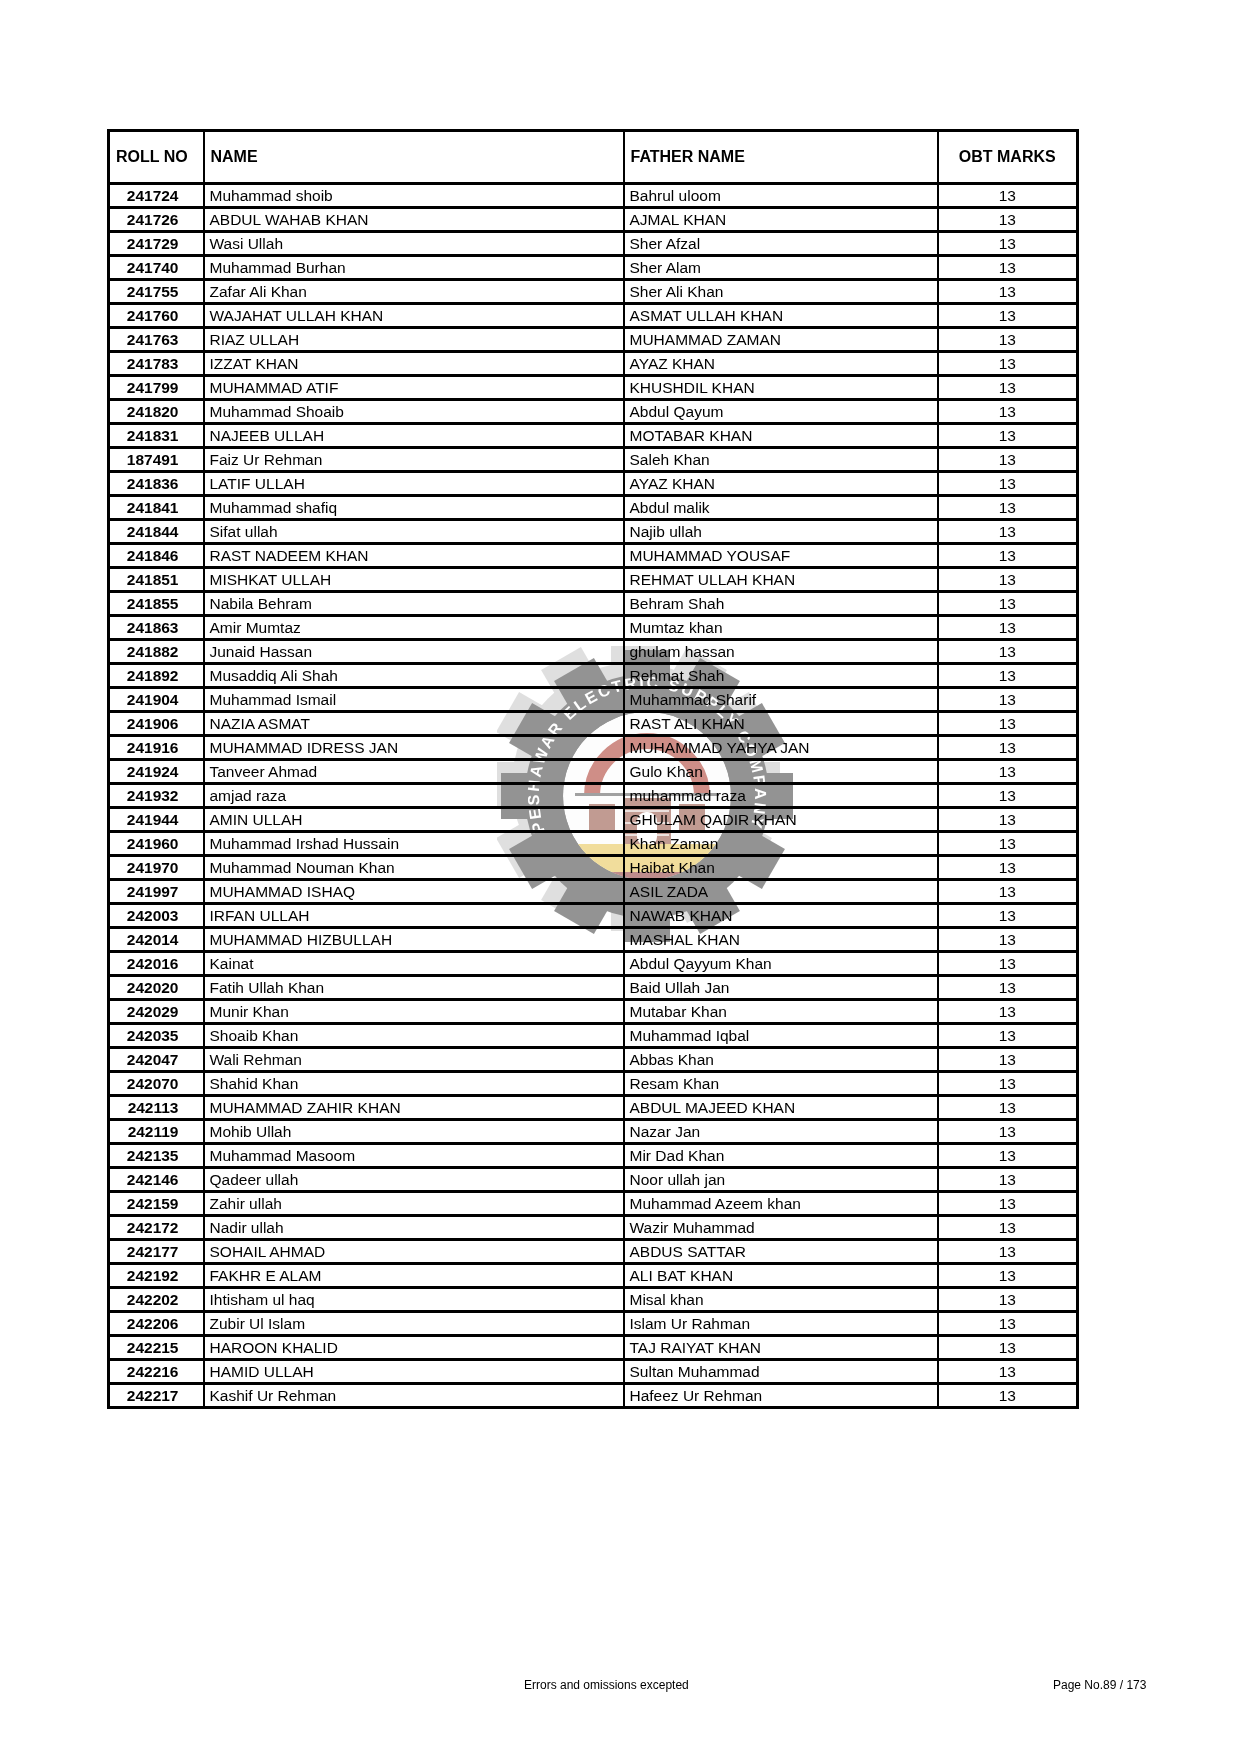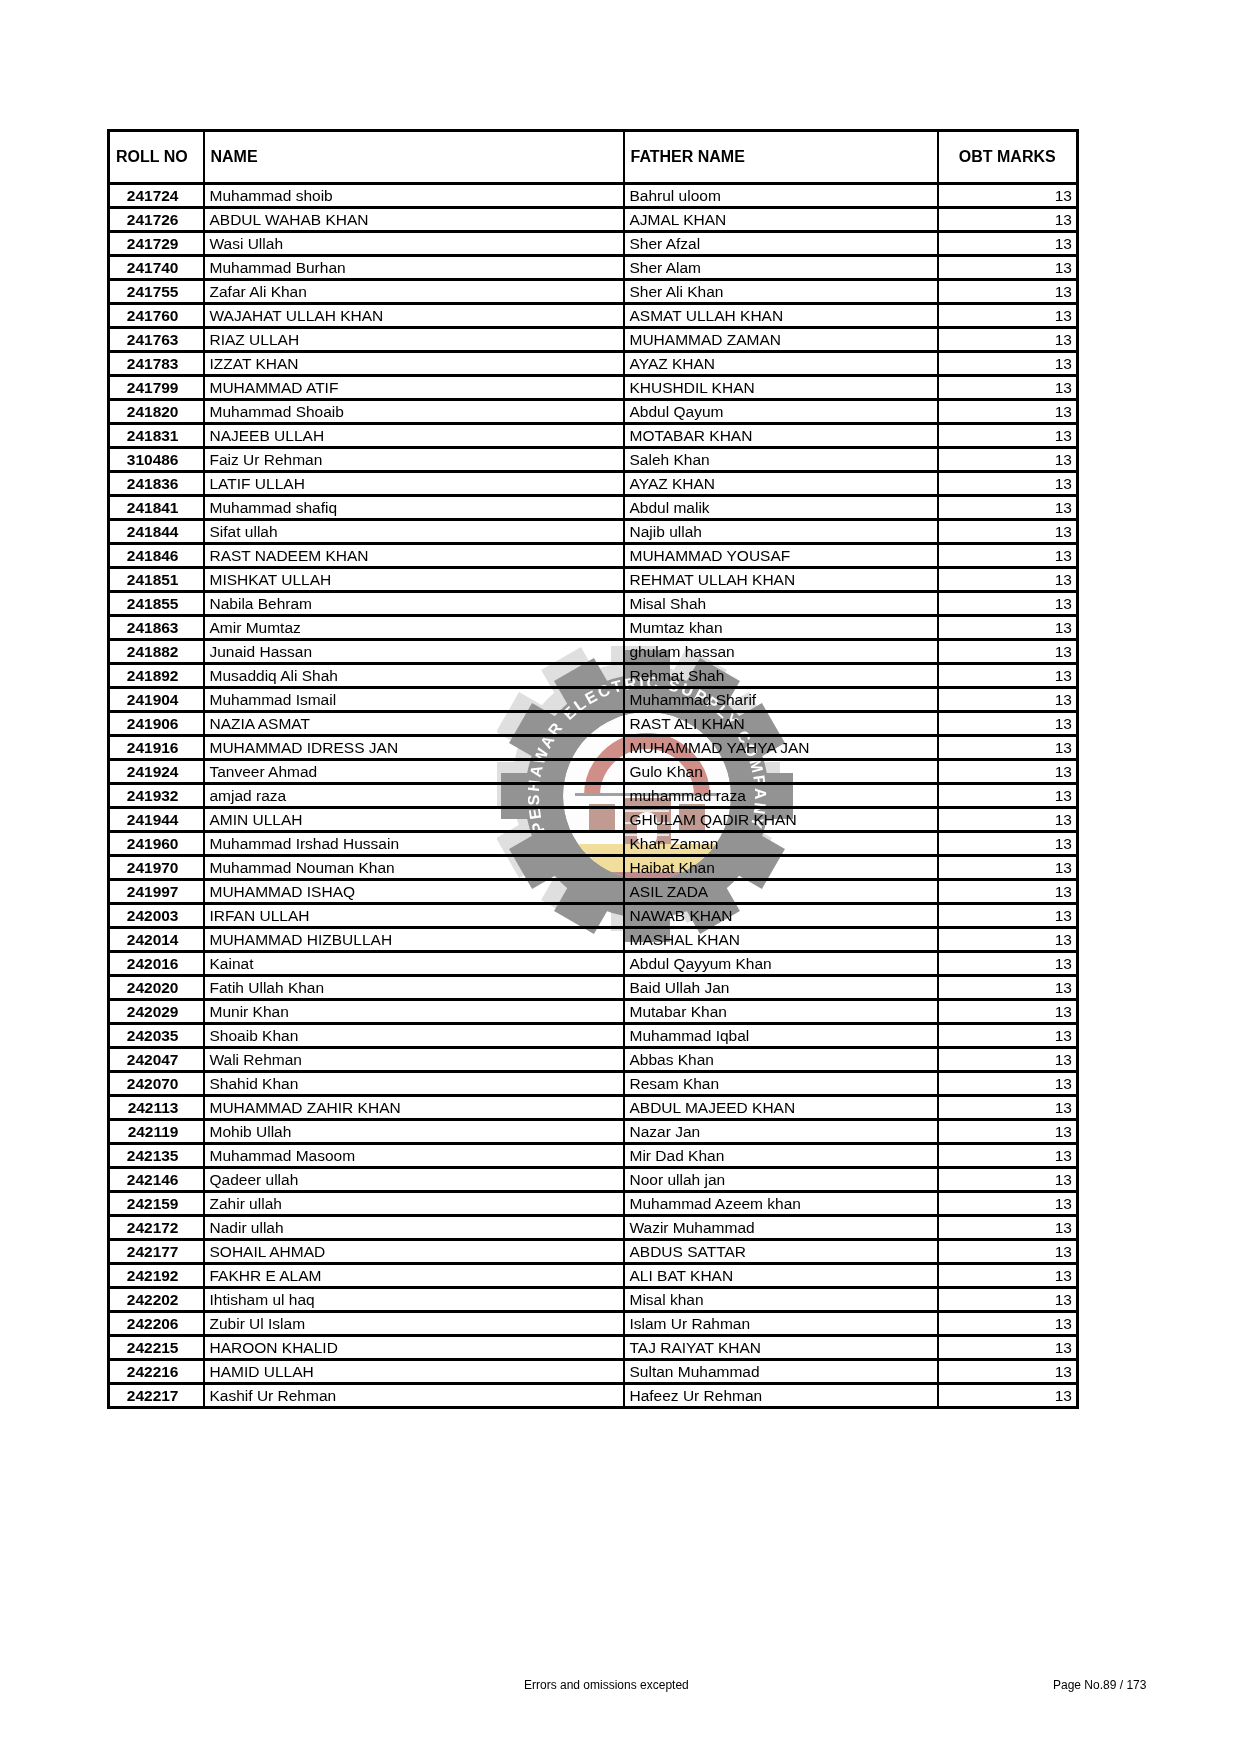--- a/index.html
+++ b/index.html
@@ -27,21 +27,21 @@
   thead tr{height:44px;}
   th{
     font-size:16px;font-weight:bold;text-align:left;
     padding:0 0 0 6px;vertical-align:middle;
   }
   th.col-marks{text-align:center;padding:16px;}
   tbody tr{height:24px;}
   td{font-size:15.5px;padding:0 4px;vertical-align:middle;}
   td.cell-roll{font-weight:bold;text-align:right;padding-right:24px;}
   td.cell-name,td.cell-father{text-align:left;padding-left:5px;}
-  td.cell-marks{text-align:right;}
+  td.cell-marks{text-align:center;}
   .footer-note{
     position:absolute;left:524px;top:1678px;font-size:12px;z-index:1;
   }
   .footer-page{
     position:absolute;left:1053px;top:1678px;font-size:12px;z-index:1;
   }
 </style>
 </head>
 <body>
 
@@ -183,21 +183,21 @@
         <td class="cell-father">Abdul Qayum</td>
         <td class="cell-marks">13</td>
       </tr>
       <tr>
         <td class="cell-roll">241831</td>
         <td class="cell-name">NAJEEB ULLAH</td>
         <td class="cell-father">MOTABAR KHAN</td>
         <td class="cell-marks">13</td>
       </tr>
       <tr>
-        <td class="cell-roll">310486</td>
+        <td class="cell-roll">187491</td>
         <td class="cell-name">Faiz Ur Rehman</td>
         <td class="cell-father">Saleh Khan</td>
         <td class="cell-marks">13</td>
       </tr>
       <tr>
         <td class="cell-roll">241836</td>
         <td class="cell-name">LATIF ULLAH</td>
         <td class="cell-father">AYAZ KHAN</td>
         <td class="cell-marks">13</td>
       </tr>
@@ -221,21 +221,21 @@
       </tr>
       <tr>
         <td class="cell-roll">241851</td>
         <td class="cell-name">MISHKAT ULLAH</td>
         <td class="cell-father">REHMAT ULLAH KHAN</td>
         <td class="cell-marks">13</td>
       </tr>
       <tr>
         <td class="cell-roll">241855</td>
         <td class="cell-name">Nabila Behram</td>
-        <td class="cell-father">Misal Shah</td>
+        <td class="cell-father">Behram Shah</td>
         <td class="cell-marks">13</td>
       </tr>
       <tr>
         <td class="cell-roll">241863</td>
         <td class="cell-name">Amir Mumtaz</td>
         <td class="cell-father">Mumtaz khan</td>
         <td class="cell-marks">13</td>
       </tr>
       <tr>
         <td class="cell-roll">241882</td>

